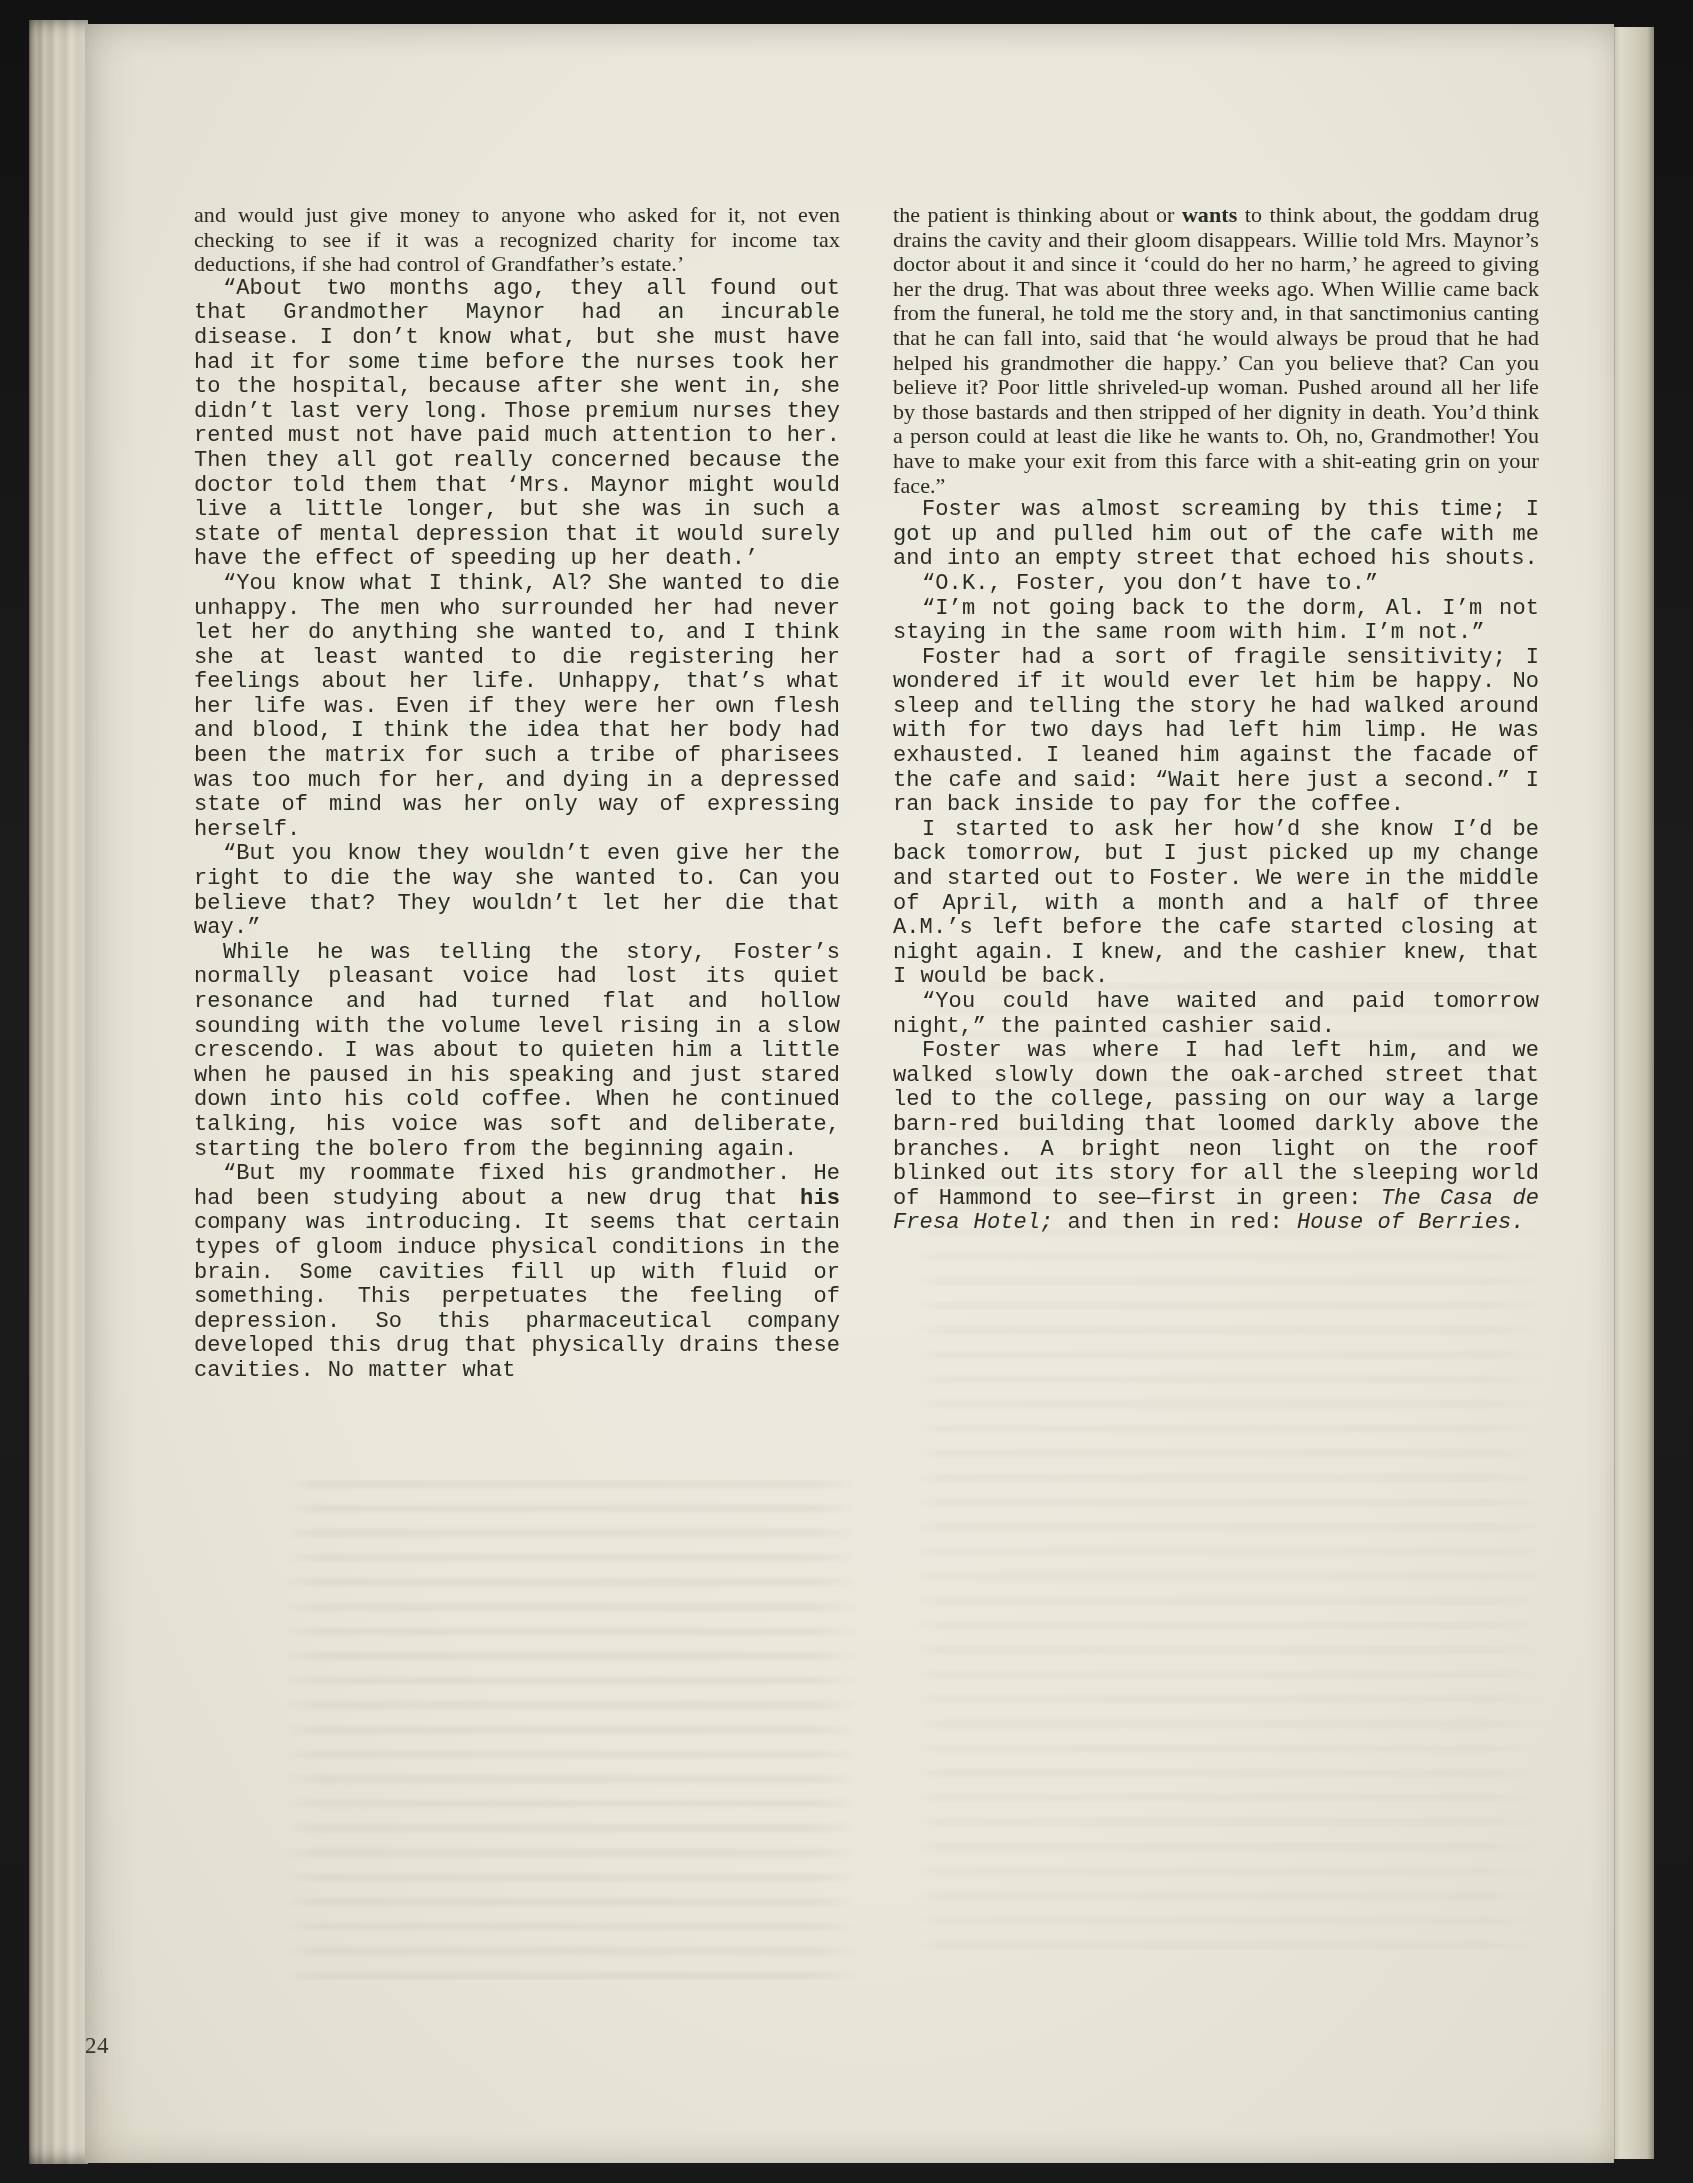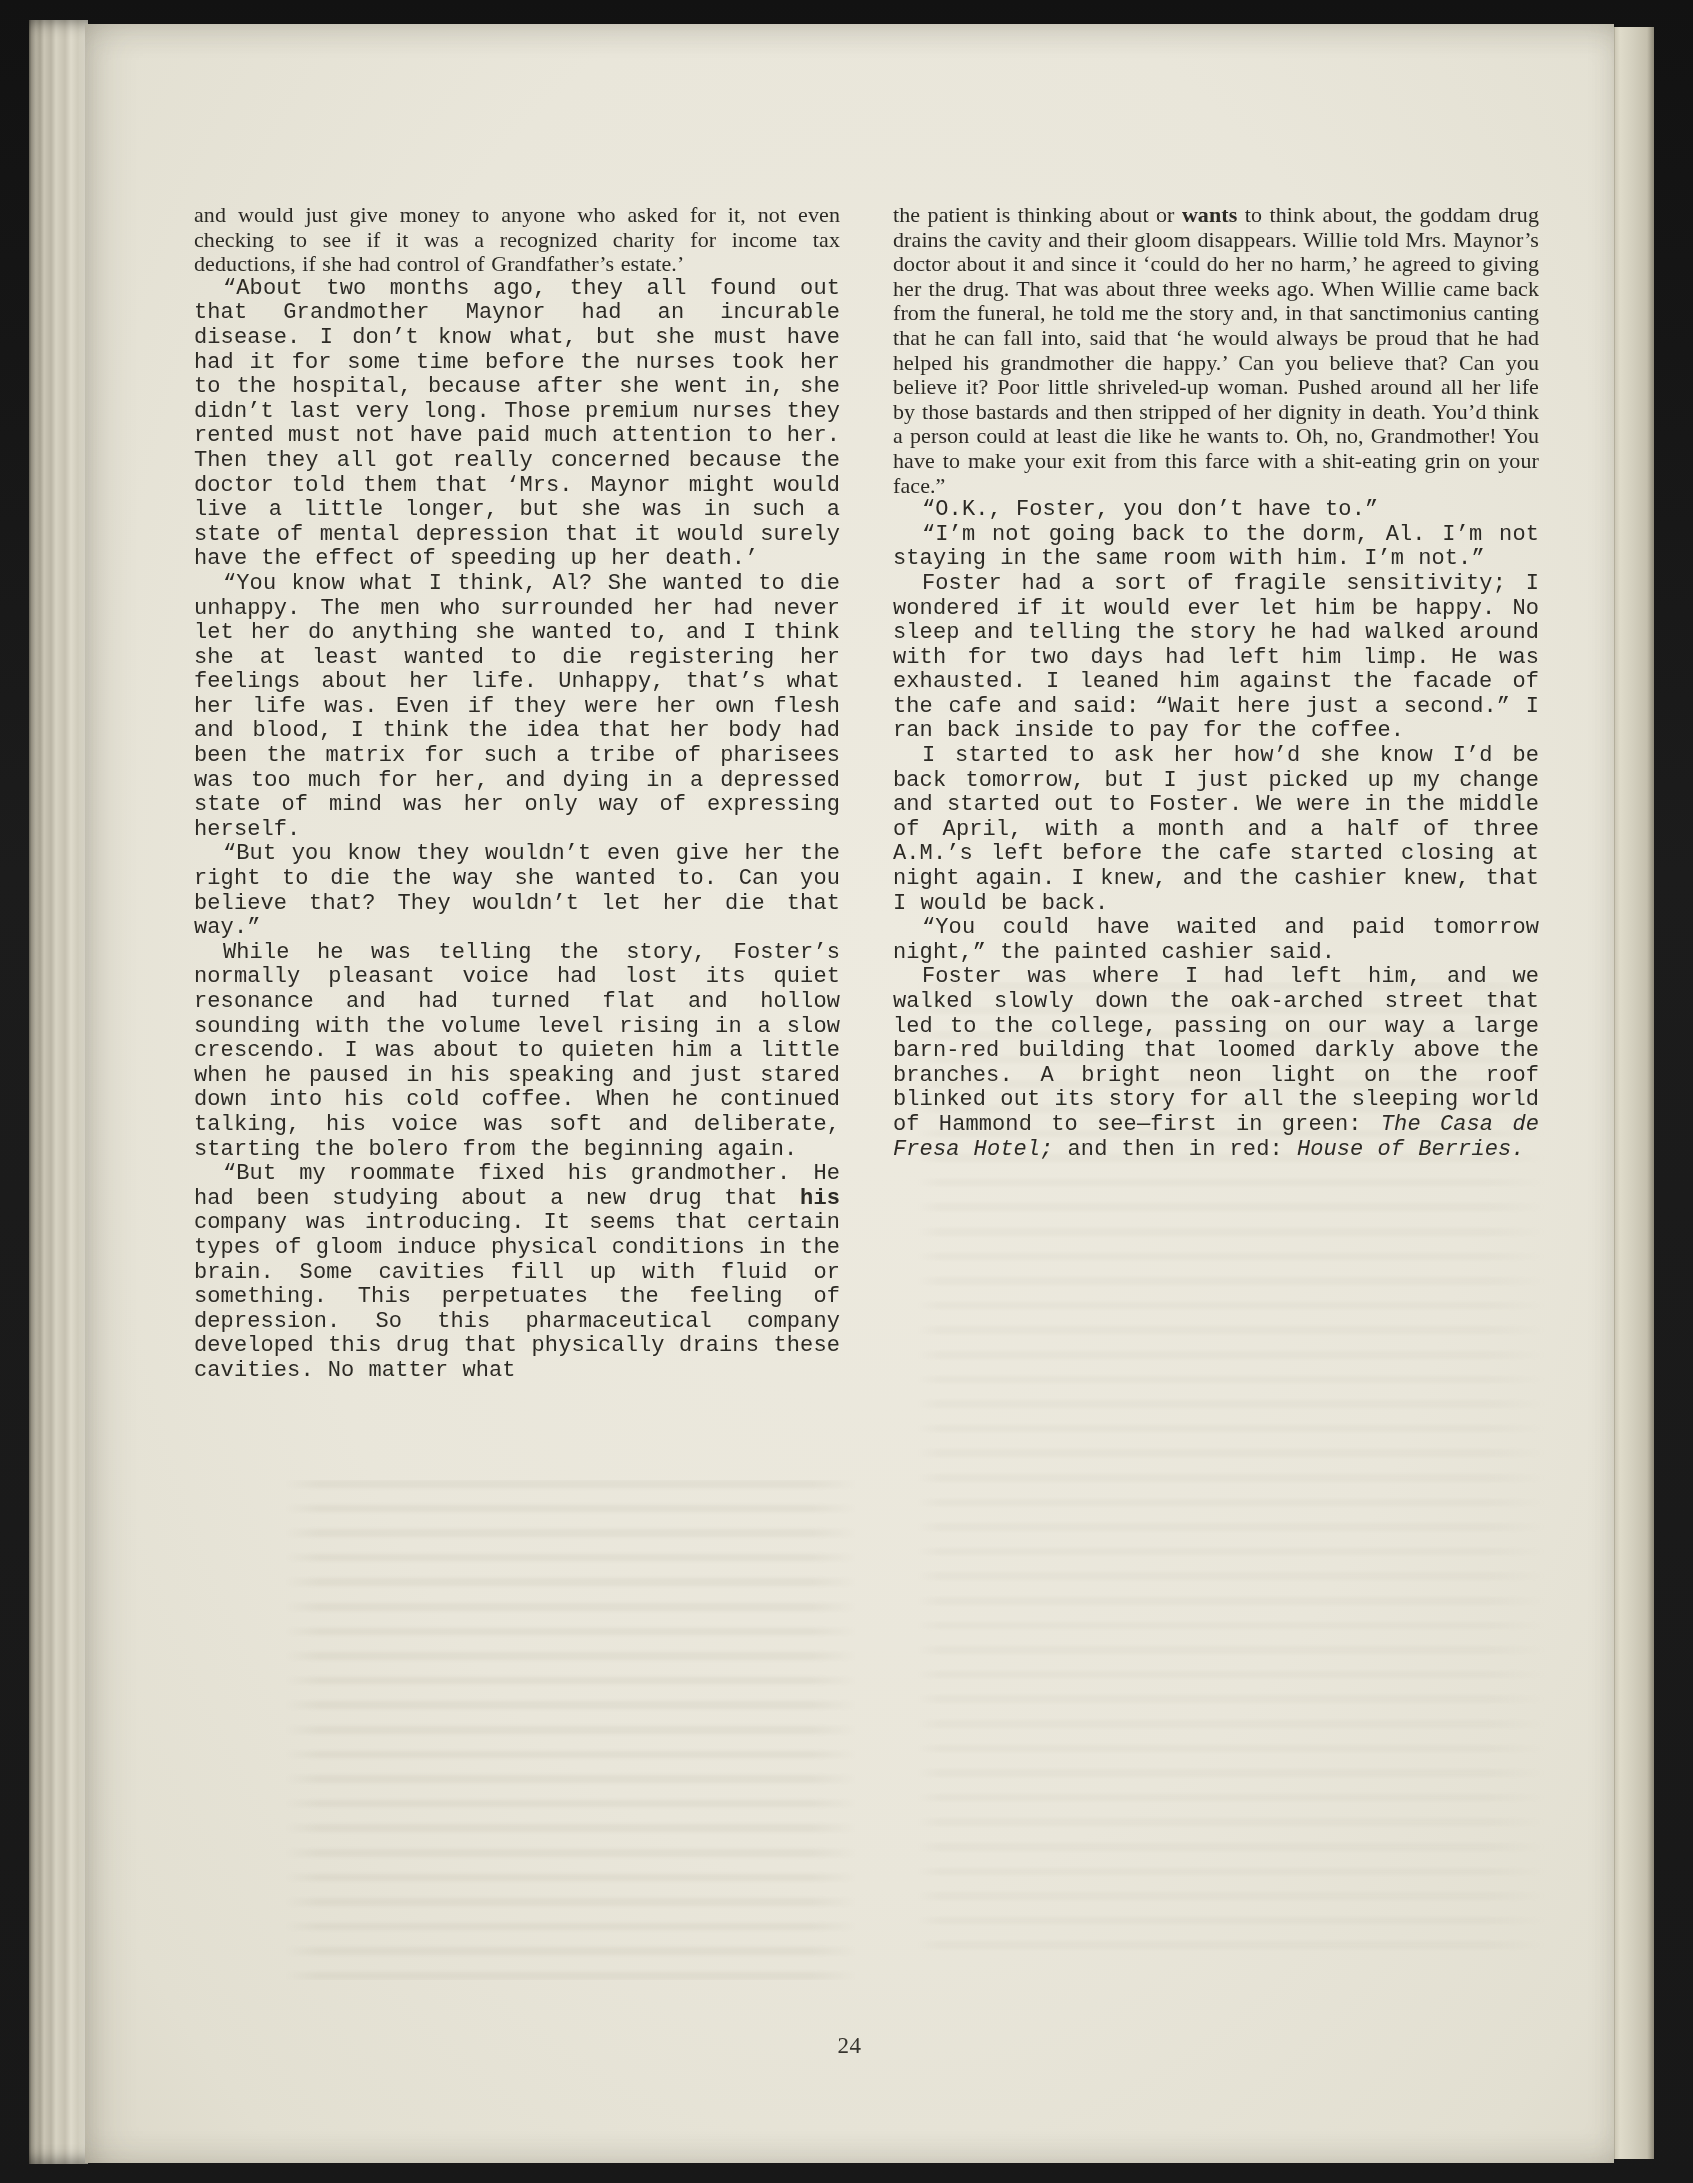--- a/index.html
+++ b/index.html
@@ -113,21 +113,21 @@
         rgba(150,143,124,0.18) 0px, rgba(150,143,124,0.18) 7.6px,
         rgba(0,0,0,0) 7.6px, rgba(0,0,0,0) 24.6px);
     -webkit-mask-image: linear-gradient(to right, transparent 0, #000 25.4px, #000 90%, transparent 100%);
     mask-image: linear-gradient(to right, transparent 0, #000 25.4px, #000 90%, transparent 100%);
   }
   .page-number {
     position: absolute;
     left: 85px;
     top: 2033px;
     width: 1529px;
-    text-align: center;
+    text-align: left;
     font-size: 23px;
     color: #37352f;
     letter-spacing: 0.4px;
   }
 </style>
 </head>
 <body>
 
 <div class="scan-backdrop"></div>
 
@@ -144,20 +144,21 @@
   <div class="text-column">
       <p><span>and would just give money to anyone who asked for it, not even checking to see if it was a recognized charity for income tax deductions, if she had control of Grandfather’s estate.’</span></p>
       <p class="indent"><span>“About two months ago, they all found out that Grandmother Maynor had an incurable disease. I don’t know what, but she must have had it for some time before the nurses took her to the hospital, because after she went in, she didn’t last very long. Those premium nurses they rented must not have paid much attention to her. Then they all got really concerned because the doctor told them that ‘Mrs. Maynor might would live a little longer, but she was in such a state of mental depression that it would surely have the effect of speeding up her death.’</span></p>
       <p class="indent"><span>“You know what I think, Al? She wanted to die unhappy. The men who surrounded her had never let her do anything she wanted to, and I think she at least wanted to die registering her feelings about her life. Unhappy, that’s what her life was. Even if they were her own flesh and blood, I think the idea that her body had been the matrix for such a tribe of pharisees was too much for her, and dying in a depressed state of mind was her only way of expressing herself.</span></p>
       <p class="indent"><span>“But you know they wouldn’t even give her the right to die the way she wanted to. Can you believe that? They wouldn’t let her die that way.”</span></p>
       <p class="indent"><span>While he was telling the story, Foster’s normally pleasant voice had lost its quiet resonance and had turned flat and hollow sounding with the volume level rising in a slow crescendo. I was about to quieten him a little when he paused in his speaking and just stared down into his cold coffee. When he continued talking, his voice was soft and deliberate, starting the bolero from the beginning again.</span></p>
       <p class="indent"><span>“But my roommate fixed his grandmother. He had been studying about a new drug that </span><span class="seg-b">his</span><span> company was introducing. It seems that certain types of gloom induce physical conditions in the brain. Some cavities fill up with fluid or something. This perpetuates the feeling of depression. So this pharmaceutical company developed this drug that physically drains these cavities. No matter what</span></p>
     </div>
   <div class="text-column">
       <p><span>the patient is thinking about or </span><span class="seg-b">wants</span><span> to think about, the goddam drug drains the cavity and their gloom disappears. Willie told Mrs. Maynor’s doctor about it and since it ‘could do her no harm,’ he agreed to giving her the drug. That was about three weeks ago. When Willie came back from the funeral, he told me the story and, in that sanctimonius canting that he can fall into, said that ‘he would always be proud that he had helped his grandmother die happy.’ Can you believe that? Can you believe it? Poor little shriveled-up woman. Pushed around all her life by those bastards and then stripped of her dignity in death. You’d think a person could at least die like he wants to. Oh, no, Grandmother! You have to make your exit from this farce with a shit-eating grin on your face.”</span></p>
+      <p class="indent"><span>Foster was almost screaming by this time; I got up and pulled him out of the cafe with me and into an empty street that echoed his shouts.</span></p>
       <p class="indent"><span>“O.K., Foster, you don’t have to.”</span></p>
       <p class="indent"><span>“I’m not going back to the dorm, Al. I’m not staying in the same room with him. I’m not.”</span></p>
       <p class="indent"><span>Foster had a sort of fragile sensitivity; I wondered if it would ever let him be happy. No sleep and telling the story he had walked around with for two days had left him limp. He was exhausted. I leaned him against the facade of the cafe and said: “Wait here just a second.” I ran back inside to pay for the coffee.</span></p>
       <p class="indent"><span>I started to ask her how’d she know I’d be back tomorrow, but I just picked up my change and started out to Foster. We were in the middle of April, with a month and a half of three A.M.’s left before the cafe started closing at night again. I knew, and the cashier knew, that I would be back.</span></p>
       <p class="indent"><span>“You could have waited and paid tomorrow night,” the painted cashier said.</span></p>
       <p class="indent"><span>Foster was where I had left him, and we walked slowly down the oak-arched street that led to the college, passing on our way a large barn-red building that loomed darkly above the branches. A bright neon light on the roof blinked out its story for all the sleeping world of Hammond to see—first in green: </span><span class="seg-i">The Casa de Fresa Hotel;</span><span> and then in red: </span><span class="seg-i">House of Berries.</span></p>
     </div>
 </div>
 
 <div class="page-number">24</div>

